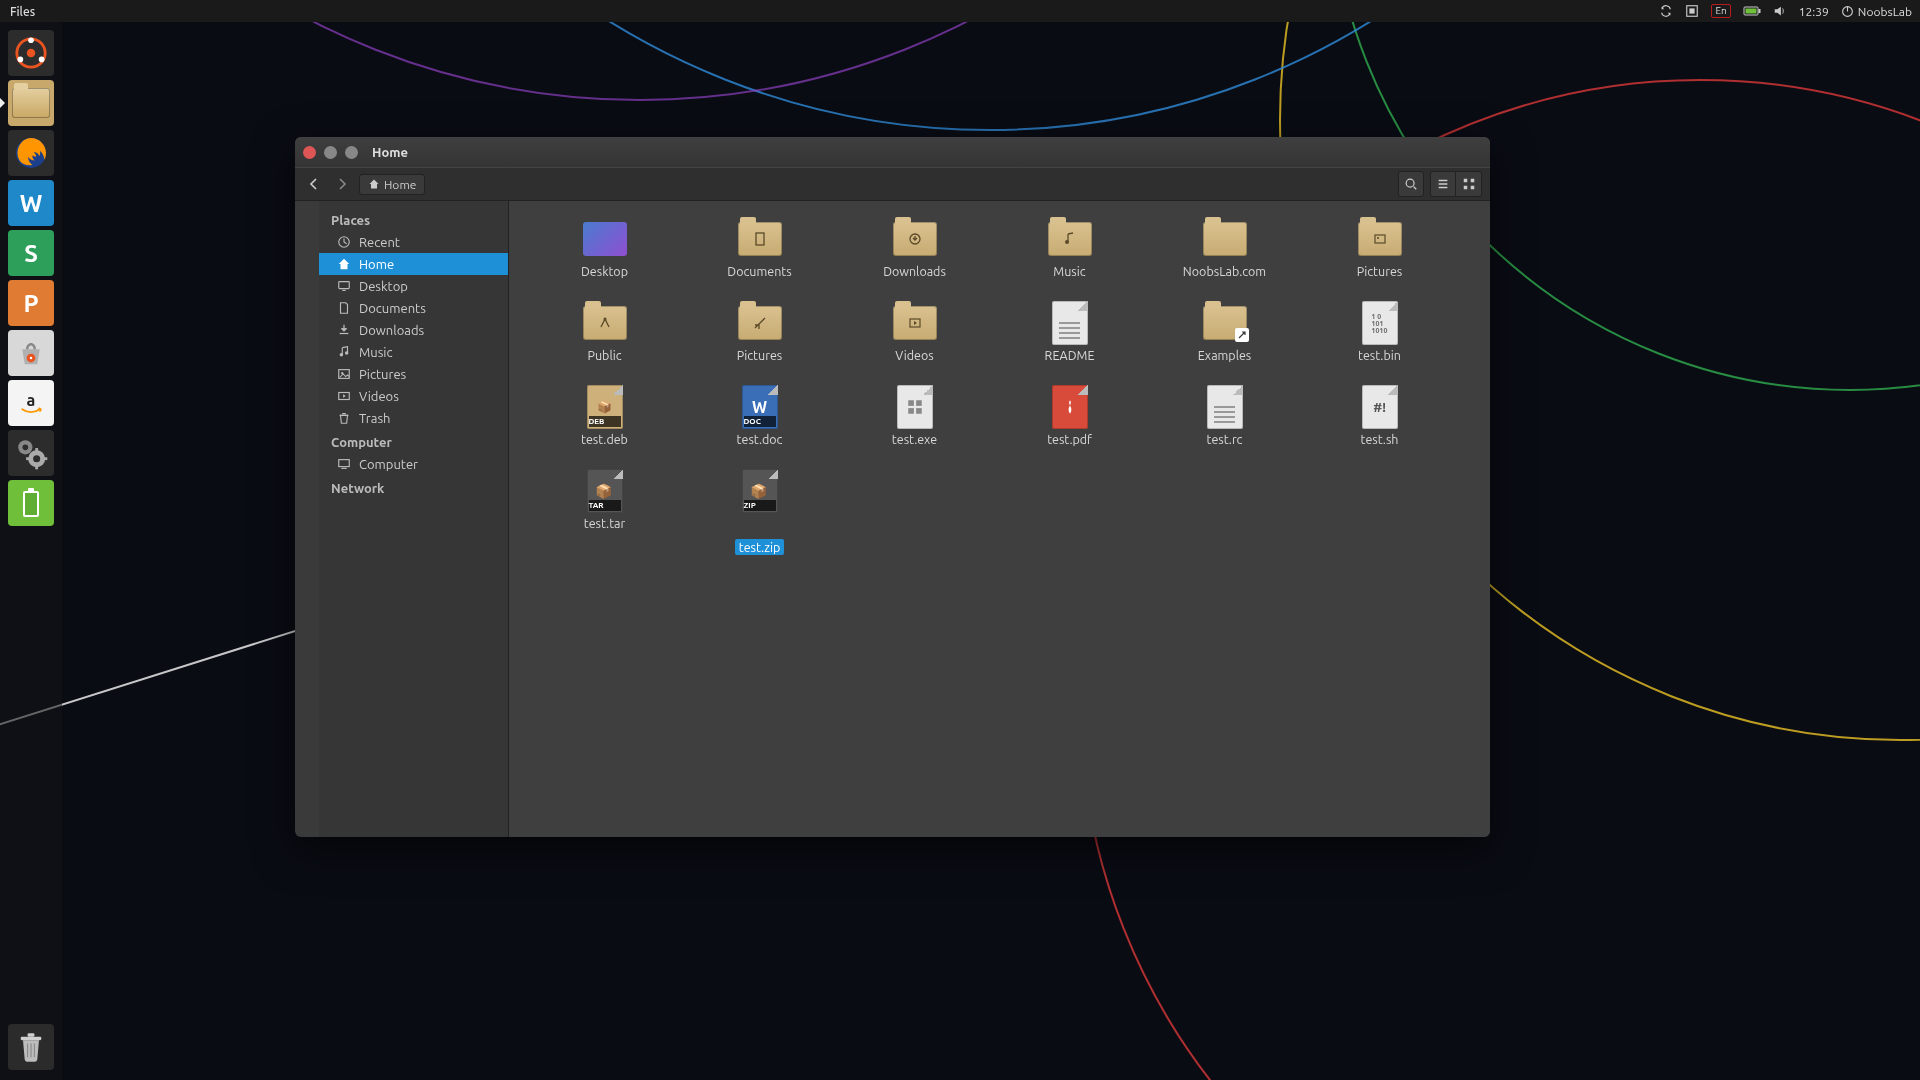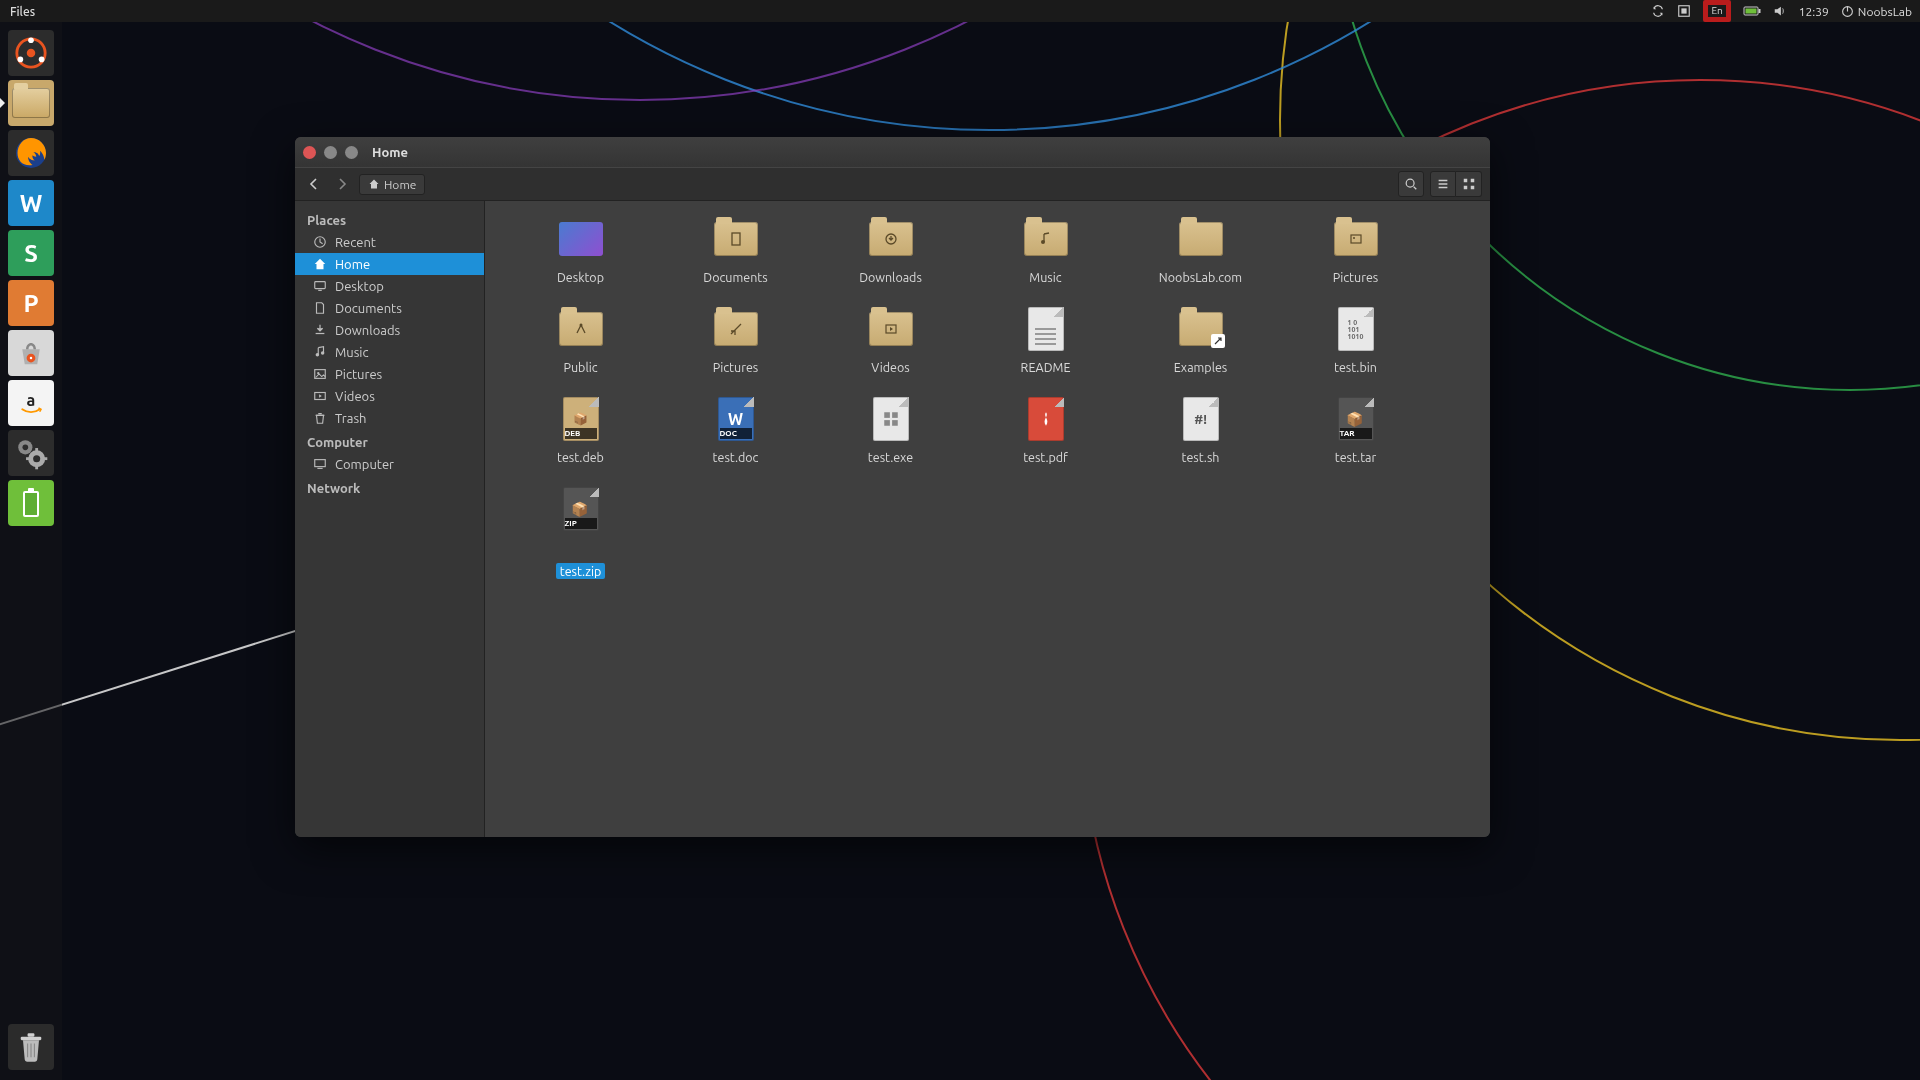--- a/index.html
+++ b/index.html
@@ -8,21 +8,21 @@
 
 .wallpaper { position:absolute; inset:0; background:#0a0c14; overflow:hidden; z-index:0;}
 .wallpaper svg { position:absolute; top:0; left:0; }
 
 
 .top-panel { position:absolute; top:0; left:0; right:0; height:22px; background:#1a1a1a; color:#ddd; font-size:12px; display:flex; align-items:center; z-index:50;}
 .top-panel .menu-label { padding:0 10px; font-weight:500; }
 .top-panel .spacer { flex:1; }
 .top-panel .tray { display:flex; align-items:center; gap:12px; padding-right:8px; }
 .top-panel .tray .tray-item { display:flex; align-items:center; gap:4px; }
-.top-panel .pill { border:5px solid #b91c1c; border-radius:2px; padding:0 3px; font-size:10px; line-height:12px; }
+.top-panel .pill { border:1px solid #b91c1c; border-radius:2px; padding:0 3px; font-size:10px; line-height:12px; }
 .top-panel svg { display:block; }
 
 
 .launcher { position:absolute; top:22px; left:0; width:62px; bottom:0; background:rgba(20,20,24,0.55); z-index:40; display:flex; flex-direction:column; align-items:center; padding-top:6px; gap:6px;}
 .launcher .launch-item { width:50px; height:50px; border-radius:4px; display:flex; align-items:center; justify-content:center; position:relative;}
 .launcher .selected::before { content:""; position:absolute; left:-6px; top:50%; transform:translateY(-50%); border-top:5px solid transparent; border-bottom:5px solid transparent; border-left:5px solid #eee;}
 .launcher .tile { width:46px; height:46px; border-radius:4px; display:flex; align-items:center; justify-content:center; font-weight:bold; color:#fff; }
 .launcher .trash-anchor { position:absolute; bottom:8px; }
 
 
@@ -35,31 +35,31 @@
 .titlebar .title { font-weight:600; margin-left:6px;}
 .toolbar { height:34px; background:#2f2f2f; border-top:1px solid #444; border-bottom:1px solid #222; display:flex; align-items:center; padding:0 8px; gap:6px; color:#ccc;}
 .nav-btn { width:22px; height:24px; display:flex; align-items:center; justify-content:center; border-radius:3px; }
 .path-btn { display:flex; align-items:center; gap:4px; padding:3px 8px; background:#3a3a3a; border:1px solid #222; border-radius:3px; font-size:12px;}
 .toolbar .spacer { flex:1; }
 .tool-icon { width:26px; height:26px; display:flex; align-items:center; justify-content:center; border:1px solid #222; border-radius:3px; background:#3a3a3a;}
 .tool-group { display:flex; }
 .tool-group .tool-icon:first-child { border-top-right-radius:0; border-bottom-right-radius:0;}
 .tool-group .tool-icon:last-child  { border-top-left-radius:0;  border-bottom-left-radius:0; border-left:none;}
 
-.body { display:flex; height:calc(100% - 64px);}
+.body { display:flex; height:calc(100% - 64px);padding-left:24px;}
 .sidebar { width:190px; background:#363636; border-right:1px solid #222; color:#ccc; font-size:13px; padding-top:6px; overflow:auto;}
 .side-header { padding:6px 12px 4px; font-weight:600; color:#bbb;}
 .side-item { display:flex; align-items:center; gap:8px; padding:4px 12px 4px 18px; cursor:default;}
 .side-item svg { flex:none; }
 .side-item.active { background:#1e90d8; color:#fff; }
 
 .content { flex:1; background:#3f3f3f; padding:14px 18px; overflow:auto;}
 .grid { display:grid; grid-template-columns:repeat(6, 155px); gap:20px 0; }
 .item { display:flex; flex-direction:column; align-items:center; color:#d8d8d8; font-size:12.5px; cursor:default;}
-.item .icon-box { width:48px; height:48px; display:flex; align-items:center; justify-content:center; margin-bottom:6px;}
+.item .icon-box { width:48px; height:48px; display:flex; align-items:center; justify-content:center; }
 .item .lbl { text-align:center; padding:1px 4px; border-radius:2px;}
 .item.sel .lbl { background:#1e90d8; color:#fff;margin-top:24px; }
 
 
 .folder { width:44px; height:34px; background:linear-gradient(#d9c18f,#c7ab72); border-radius:3px; position:relative; box-shadow:inset 0 0 0 1px rgba(0,0,0,.25);}
 .folder::before { content:""; position:absolute; top:-5px; left:2px; width:16px; height:7px; background:#d9c18f; border-radius:2px 2px 0 0;}
 .folder .glyph { position:absolute; inset:0; display:flex; align-items:center; justify-content:center; color:#5b4a28; }
 
 
 .file-icon { width:36px; height:44px; background:#e8e8e8; border-radius:2px; position:relative; box-shadow:inset 0 0 0 1px rgba(0,0,0,.2); display:flex; align-items:center; justify-content:center; flex-direction:column; font-size:9px; font-weight:bold;}
@@ -526,20 +526,29 @@
                   <path fill="#fff" d="M8 2c3 4-4 6 0 12 4-6-3-8 0-12z"></path>
                 </svg>
               </div>
             </div>
             <div class="lbl">test.pdf</div>
           </div>
           <div class="item">
             <div class="icon-box">
               <div class="file-icon">
                 <div class="corner"></div>
+                <div class="lines"></div>
+              </div>
+            </div>
+            <div class="lbl">test.rc</div>
+          </div>
+          <div class="item">
+            <div class="icon-box">
+              <div class="file-icon">
+                <div class="corner"></div>
                 <span style="font-size:13px;color:#555">#!</span>
               </div>
             </div>
             <div class="lbl">test.sh</div>
           </div>
           <div class="item">
             <div class="icon-box">
               <div class="file-icon dark">
                 <div class="corner"></div>
                 <span style="font-size:14px">📦</span>

